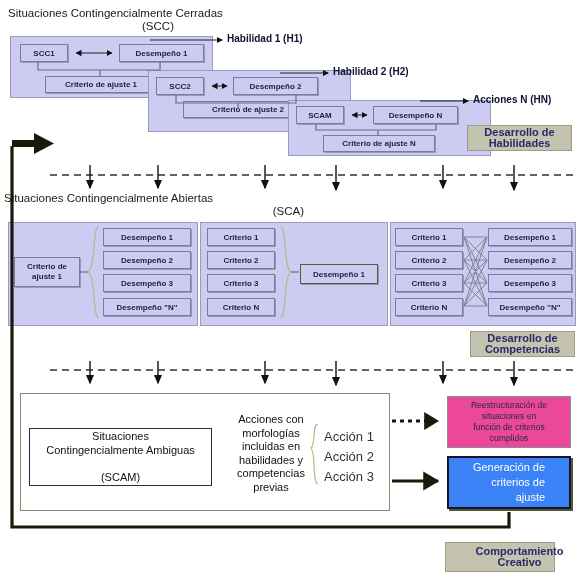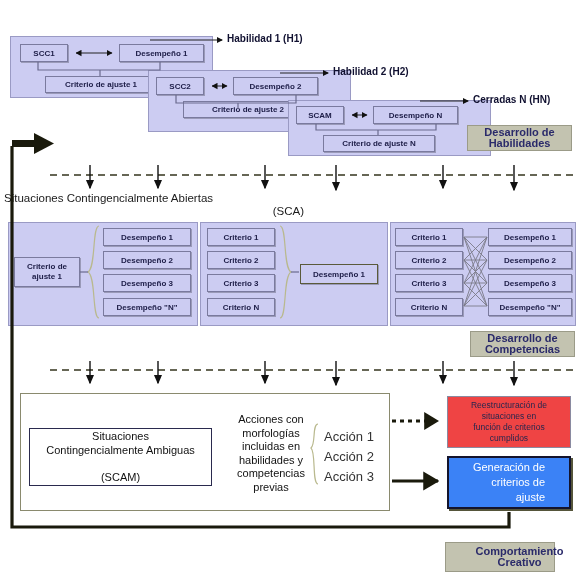--- a/index.html
+++ b/index.html
@@ -34,38 +34,40 @@
   .thick{stroke:#1a1a0c;stroke-width:3.2;fill:none;}
   .dotted{stroke:#1a1a0c;stroke-width:3;stroke-dasharray:4 4;fill:none;}
   .hair{stroke:#222;stroke-width:1;fill:none;}
   .brace{stroke:#b9b98e;stroke-width:1.2;fill:none;}
 </style>
 </head>
 <body>
 
 <div id="stage">
 
+  <div class="abs ttl" style="left:8px;top:7px;width:300px;"><span>Situaciones Contingencialmente Cerradas</span></div>
+  <div class="abs ttl" style="left:8px;top:20px;width:300px;text-align:center;"><span>(SCC)</span></div>
 
   <div class="abs lavpanel" style="left:10px;top:36px;width:203px;height:62px;"></div>
   <div class="abs lavbox" style="left:20px;top:44px;width:48px;height:18px;">SCC1</div>
   <div class="abs lavbox" style="left:119px;top:44px;width:85px;height:18px;">Desempeño 1</div>
   <div class="abs lavbox" style="left:45px;top:76px;width:112px;height:17px;">Criterio de ajuste 1</div>
   <div class="abs lbl" style="left:227px;top:33px;">Habilidad 1 (H1)</div>
 
   <div class="abs lavpanel" style="left:148px;top:70px;width:203px;height:62px;"></div>
   <div class="abs lavbox" style="left:156px;top:77px;width:48px;height:18px;">SCC2</div>
   <div class="abs lavbox" style="left:233px;top:77px;width:85px;height:18px;">Desempeño 2</div>
   <div class="abs lavbox" style="left:183px;top:101px;width:130px;height:17px;">Criterio de ajuste 2</div>
   <div class="abs lbl" style="left:333px;top:66px;">Habilidad 2 (H2)</div>
 
   <div class="abs lavpanel" style="left:288px;top:100px;width:203px;height:56px;"></div>
   <div class="abs lavbox" style="left:296px;top:106px;width:48px;height:18px;">SCAM</div>
   <div class="abs lavbox" style="left:323px;top:135px;width:112px;height:17px;">Criterio de ajuste N</div>
   <div class="abs lavbox" style="left:373px;top:106px;width:85px;height:18px;">Desempeño N</div>
-  <div class="abs lbl" style="left:473px;top:94px;">Cerradas N (HN)</div>
+  <div class="abs lbl" style="left:473px;top:94px;">Acciones N (HN)</div>
 
   <div class="abs graybox" style="left:467px;top:125px;width:105px;height:26px;">Desarrollo de
 Habilidades</div>
 
   <div class="abs ttl" style="left:4px;top:192px;width:300px;"><span>Situaciones Contingencialmente Abiertas</span></div>
   <div class="abs ttl" style="left:4px;top:205px;width:300px;text-align:right;"><span>(SCA)</span></div>
 
   <div class="abs lavpanel" style="left:8px;top:222px;width:190px;height:104px;"></div>
   <div class="abs lavbox" style="left:14px;top:257px;width:66px;height:30px;line-height:10px;white-space:pre-line;">Criterio de
 ajuste 1</div>
@@ -104,21 +106,21 @@
   <div class="abs plain" style="left:228px;top:413px;width:86px;">Acciones con
 morfologías
 incluidas en
 habilidades y
 competencias
 previas</div>
   <div class="abs small-act" style="left:324px;top:429px;">Acción 1</div>
   <div class="abs small-act" style="left:324px;top:449px;">Acción 2</div>
   <div class="abs small-act" style="left:324px;top:469px;">Acción 3</div>
 
-  <div class="abs" style="left:447px;top:396px;width:124px;height:52px;background:#ef4444;border:1px solid #8a8aa0;display:flex;align-items:center;justify-content:center;text-align:center;font-size:8.5px;color:#26264e;line-height:11px;white-space:pre-line;">Reestructuración de
+  <div class="abs" style="left:447px;top:396px;width:124px;height:52px;background:#ec4899;border:1px solid #8a8aa0;display:flex;align-items:center;justify-content:center;text-align:center;font-size:8.5px;color:#26264e;line-height:11px;white-space:pre-line;">Reestructuración de
 situaciones en
 función de criterios
 cumplidos</div>
   <div class="abs darkbox" style="left:447px;top:456px;width:124px;height:53px;">Generación de
 criterios de
 ajuste</div>
 
   <div class="abs graybox" style="left:445px;top:542px;width:110px;height:30px;padding-left:39px;">Comportamiento
 Creativo</div>
 

